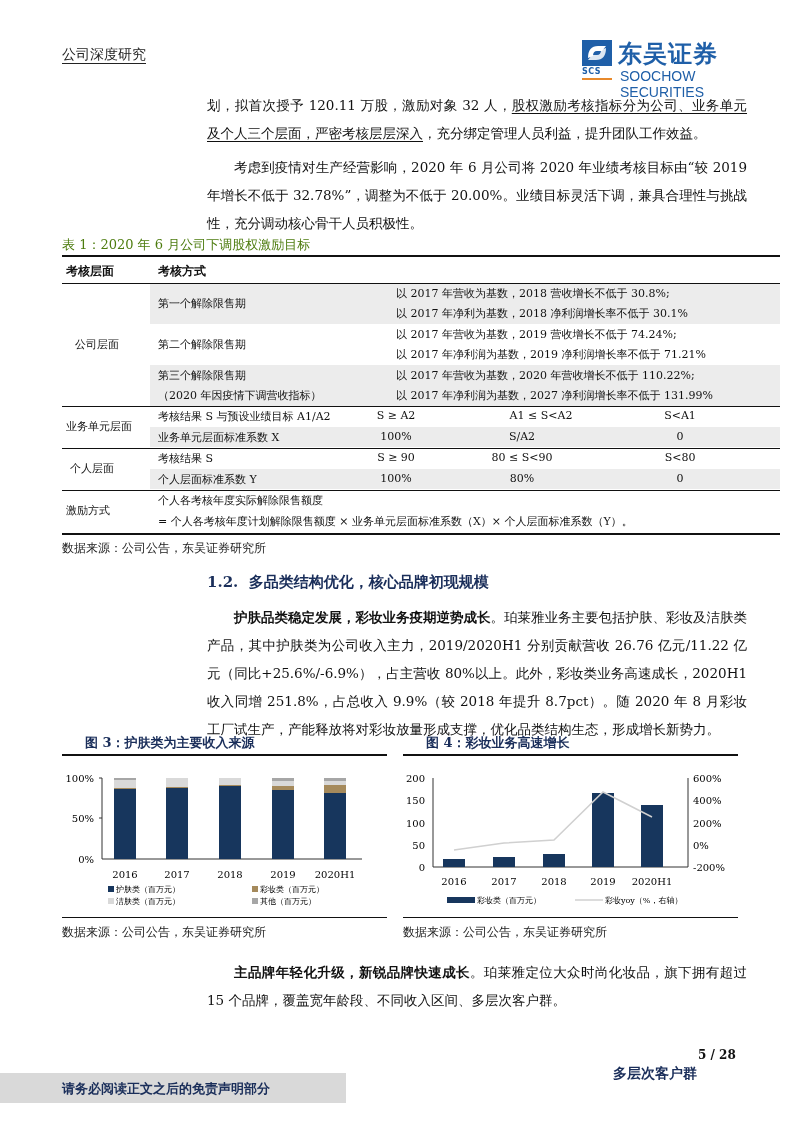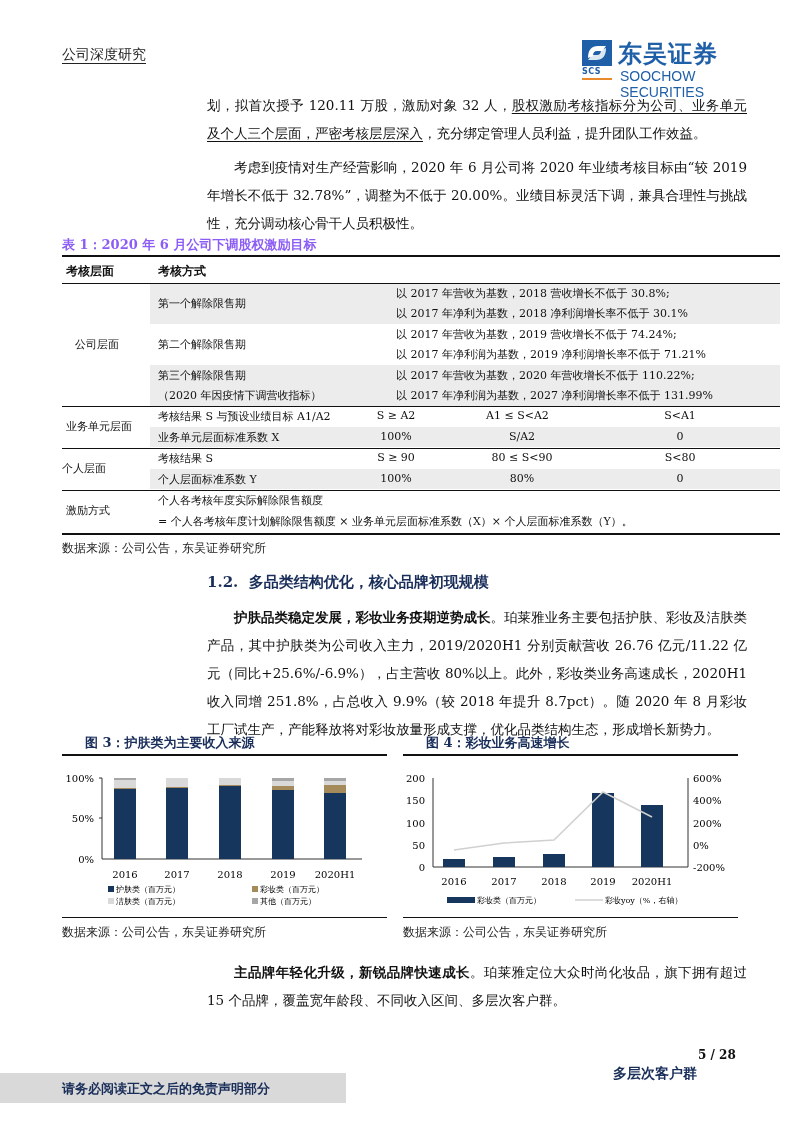--- a/index.html
+++ b/index.html
@@ -12,21 +12,21 @@
   .logo .cn { position: absolute; left: 36px; top: -2px; font-family: "DejaVu Sans", sans-serif; font-weight: bold; font-size: 24px; color: #1f5fa8; letter-spacing: 1px; }
   .logo .scs { position: absolute; left: 0; top: 27px; font-family: "DejaVu Sans", sans-serif; font-weight: bold; font-size: 8px; color: #1f5fa8; letter-spacing: 0.5px; }
   .logo .en { position: absolute; left: 38px; top: 28px; font-family: Liberation Sans, sans-serif; font-size: 14px; color: #1f5fa8; }
   .logo .orange { position: absolute; left: 0; top: 38px; width: 30px; height: 2px; background: #e8892b; }
 
   .para { left: 207px; width: 540px; font-size: 13.5px; line-height: 28px; text-align: justify; }
   .indent { text-indent: 27px; }
   .u { text-decoration: underline; text-underline-offset: 3px; }
   b, .bold { font-weight: bold; }
 
-  .tbl-title { left: 62px; top: 236px; font-size: 13px; font-weight: bold; color: #8b5cf6; }
+  .tbl-title { left: 62px; top: 236px; font-size: 13px; font-weight: normal; color: #4d7c0f; }
   .tbl { left: 62px; top: 255px; width: 718px; font-size: 11px; }
   .rule-thick { position: absolute; left: 0; width: 718px; height: 2px; background: #111; }
   .rule-thin { position: absolute; left: 0; width: 718px; height: 1px; background: #111; }
   .shade { position: absolute; background: #ececec; }
   .cell { position: absolute; white-space: nowrap; }
   .hd { font-weight: bold; font-size: 12px; }
 
   .src { font-size: 12px; color: #222; }
   .sec-title { left: 207px; top: 573px; font-size: 15px; font-weight: bold; color: #1a2e5a; }
 
@@ -83,30 +83,30 @@
   <div class="cell" style="left:96px; top:113px;">第三个解除限售期</div>
   <div class="cell" style="left:96px; top:133px;">（2020 年因疫情下调营收指标）</div>
   <div class="cell" style="left:334px; top:113px;">以 2017 年营收为基数，2020 年营收增长不低于 110.22%;</div>
   <div class="cell" style="left:334px; top:133px;">以 2017 年净利润为基数，2027 净利润增长率不低于 131.99%</div>
   <div class="rule-thin" style="top:151px;"></div>
 
   <div class="shade" style="left:88px; top:172px; width:630px; height:20px;"></div>
   <div class="cell" style="left:4px; top:164px;">业务单元层面</div>
   <div class="cell" style="left:96px; top:154px;">考核结果 S 与预设业绩目标 A1/A2</div>
   <div class="cell" style="left:314px; top:154px; width:40px; text-align:center;">S ≥ A2</div>
-  <div class="cell" style="left:424px; top:154px; width:80px; text-align:left;">A1 ≤ S&lt;A2</div>
+  <div class="cell" style="left:439px; top:154px; width:80px; text-align:center;">A1 ≤ S&lt;A2</div>
   <div class="cell" style="left:598px; top:154px; width:40px; text-align:center;">S&lt;A1</div>
   <div class="cell" style="left:96px; top:175px;">业务单元层面标准系数 X</div>
   <div class="cell" style="left:314px; top:175px; width:40px; text-align:center;">100%</div>
   <div class="cell" style="left:420px; top:175px; width:80px; text-align:center;">S/A2</div>
   <div class="cell" style="left:598px; top:175px; width:40px; text-align:center;">0</div>
   <div class="rule-thin" style="top:193px;"></div>
 
   <div class="shade" style="left:88px; top:214px; width:630px; height:20px;"></div>
-  <div class="cell" style="left:0; top:206px;">个人层面</div>
+  <div class="cell" style="left:8px; top:206px;">个人层面</div>
   <div class="cell" style="left:96px; top:196px;">考核结果 S</div>
   <div class="cell" style="left:314px; top:196px; width:40px; text-align:center;">S ≥ 90</div>
   <div class="cell" style="left:420px; top:196px; width:80px; text-align:center;">80 ≤ S&lt;90</div>
   <div class="cell" style="left:598px; top:196px; width:40px; text-align:center;">S&lt;80</div>
   <div class="cell" style="left:96px; top:217px;">个人层面标准系数 Y</div>
   <div class="cell" style="left:314px; top:217px; width:40px; text-align:center;">100%</div>
   <div class="cell" style="left:420px; top:217px; width:80px; text-align:center;">80%</div>
   <div class="cell" style="left:598px; top:217px; width:40px; text-align:center;">0</div>
   <div class="rule-thin" style="top:235px;"></div>
 

